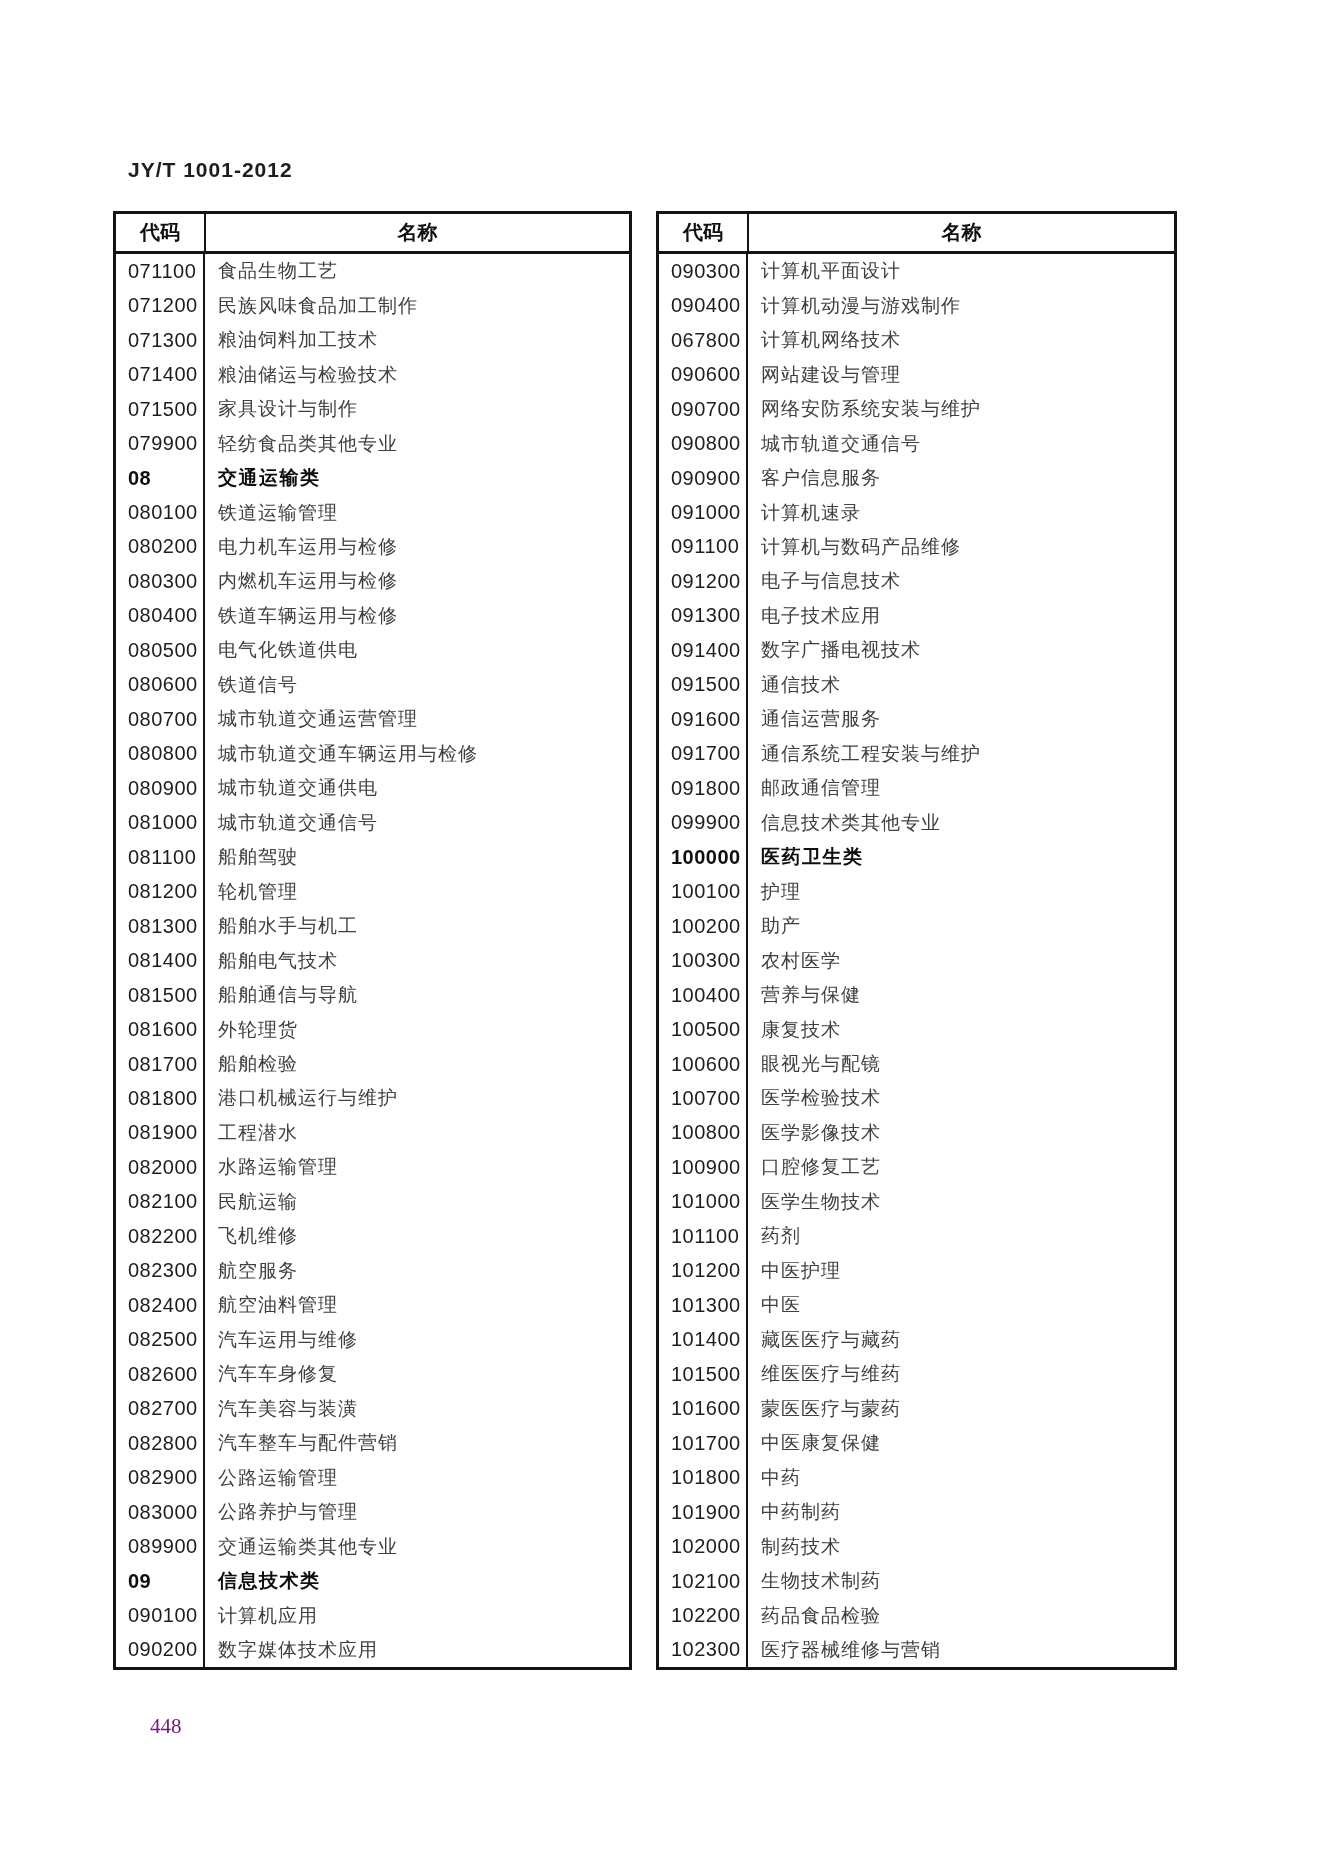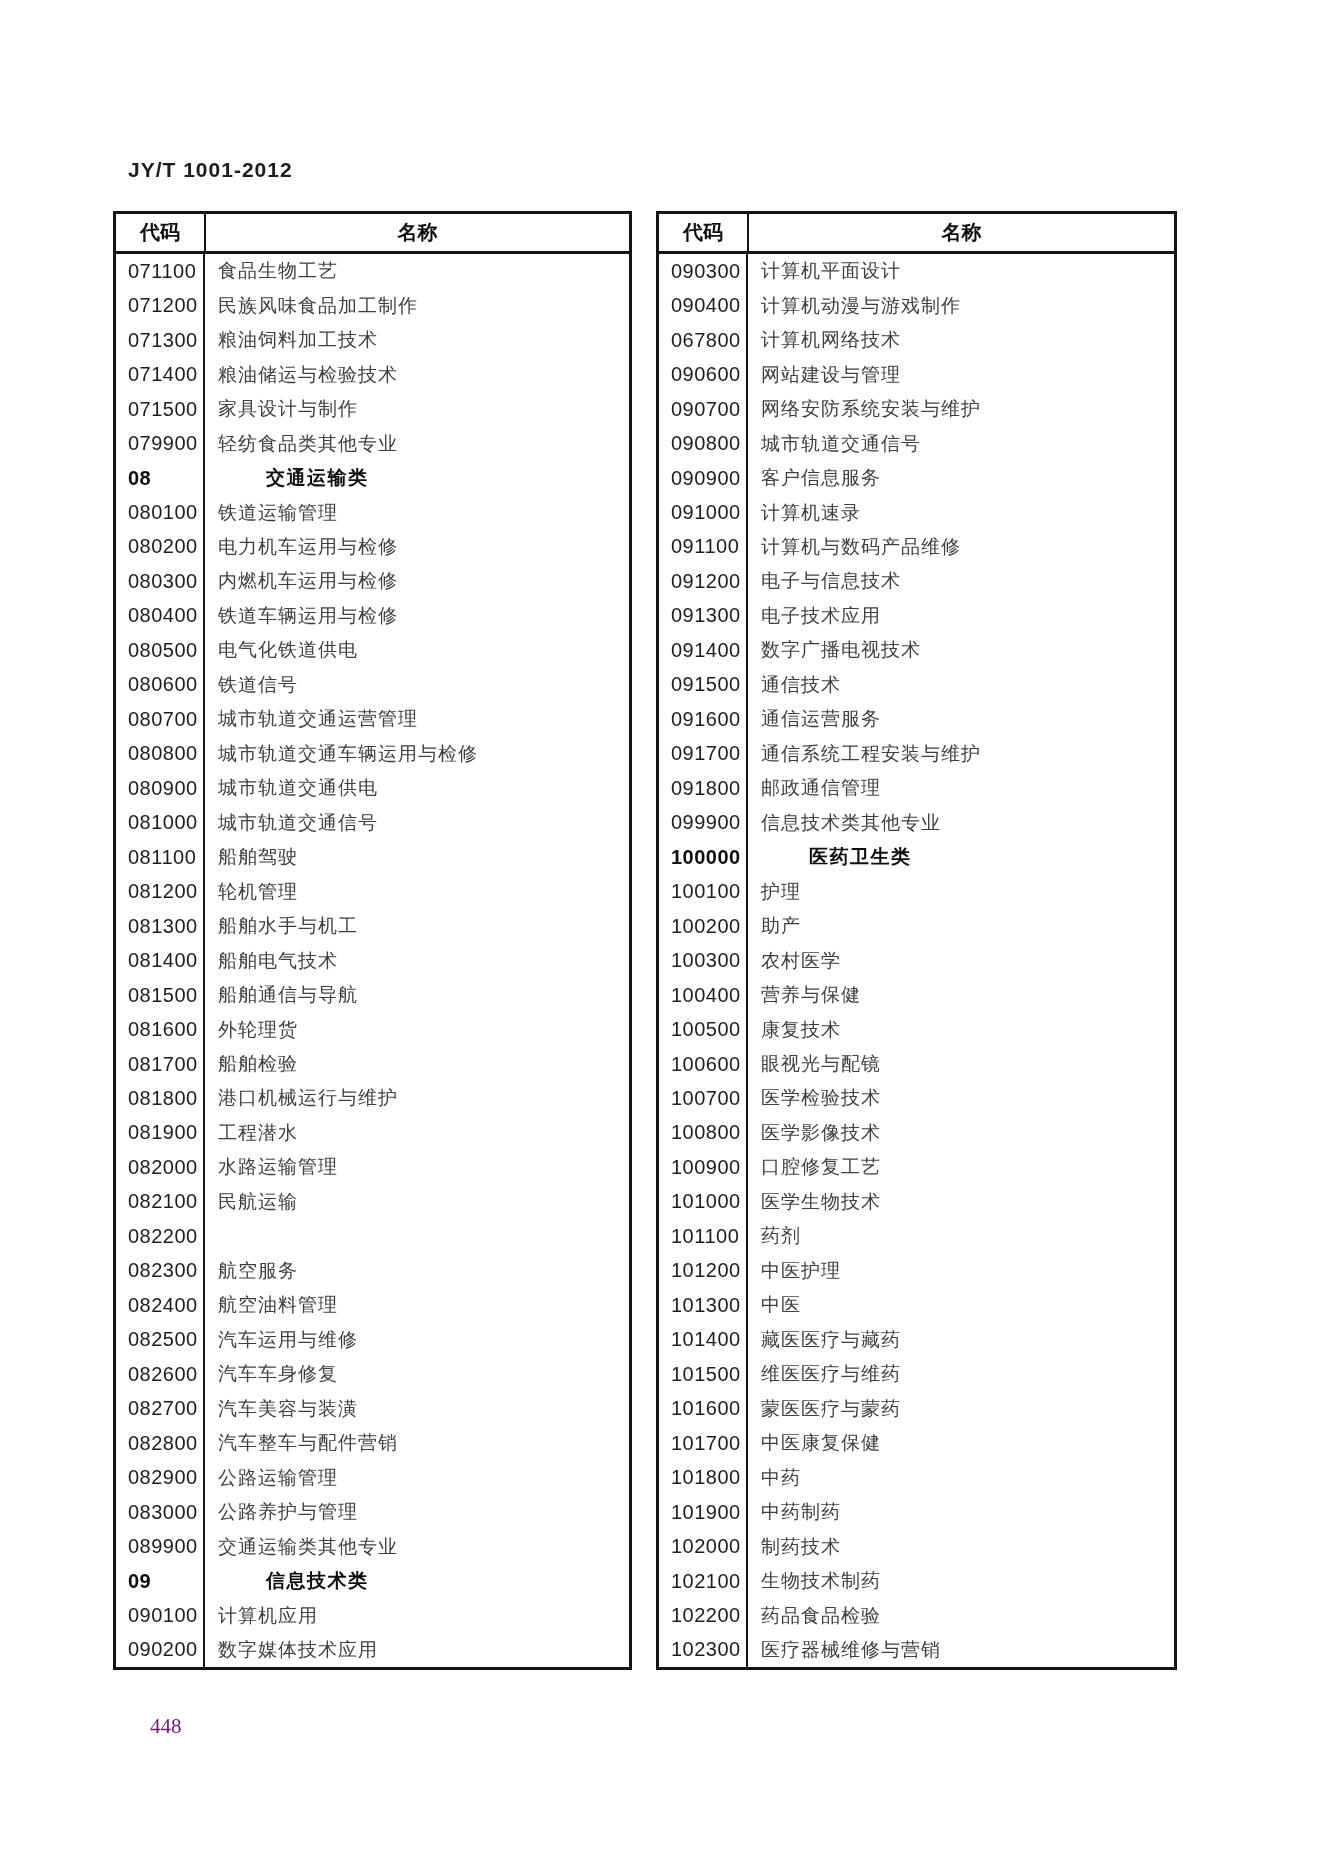--- a/index.html
+++ b/index.html
@@ -53,21 +53,20 @@
     flex:1; padding-left:13px;
     font-family:"Liberation Serif", serif;
     font-size:19px; color:#3f3f3f;
     letter-spacing:1px;
   }
   .row.bold .cell-code { font-weight:700; color:#0e0e0e; }
   .row.bold .cell-name {
     font-weight:700; color:#0e0e0e;
     font-family:"Liberation Sans", sans-serif;
     letter-spacing:1.5px;
-    margin-left:48px;
   }
   .page-number {
     position:absolute; left:150px; top:1714px;
     font-family:"Liberation Serif", serif;
     font-size:21px; color:#701a75;
   }
 </style>
 </head>
 <body>
 
@@ -186,20 +185,21 @@
       <div class="row">
         <div class="cell cell-code">082000</div>
         <div class="cell cell-name">水路运输管理</div>
       </div>
       <div class="row">
         <div class="cell cell-code">082100</div>
         <div class="cell cell-name">民航运输</div>
       </div>
       <div class="row">
         <div class="cell cell-code">082200</div>
+        <div class="cell cell-name">飞机维修</div>
       </div>
       <div class="row">
         <div class="cell cell-code">082300</div>
         <div class="cell cell-name">航空服务</div>
       </div>
       <div class="row">
         <div class="cell cell-code">082400</div>
         <div class="cell cell-name">航空油料管理</div>
       </div>
       <div class="row">

